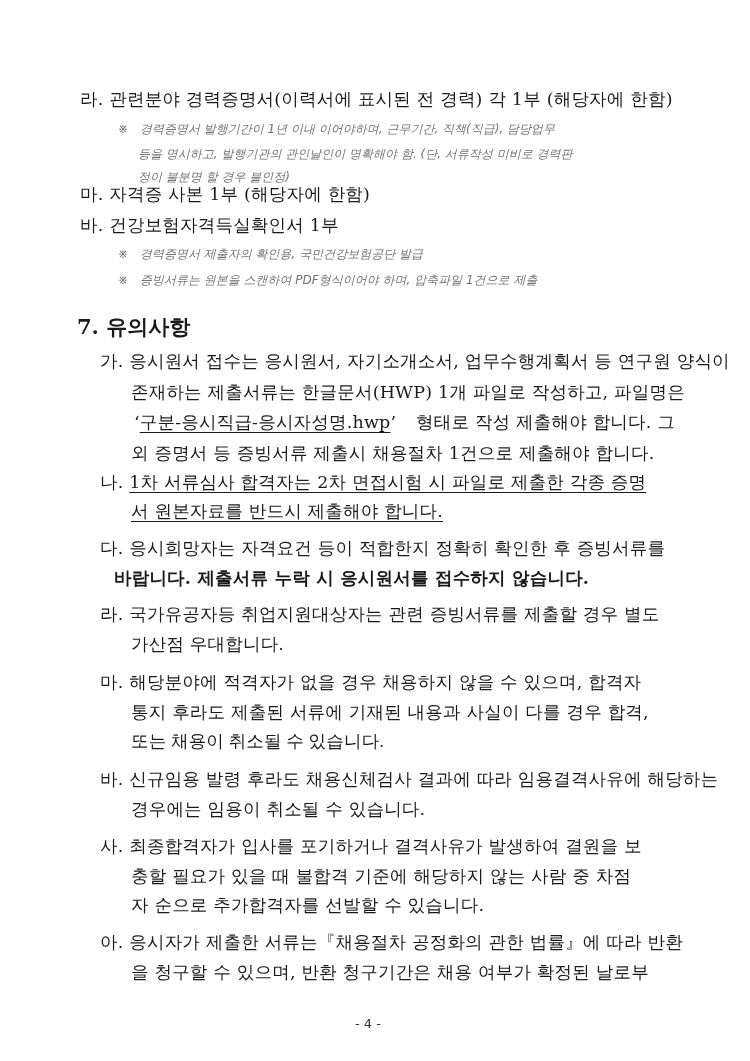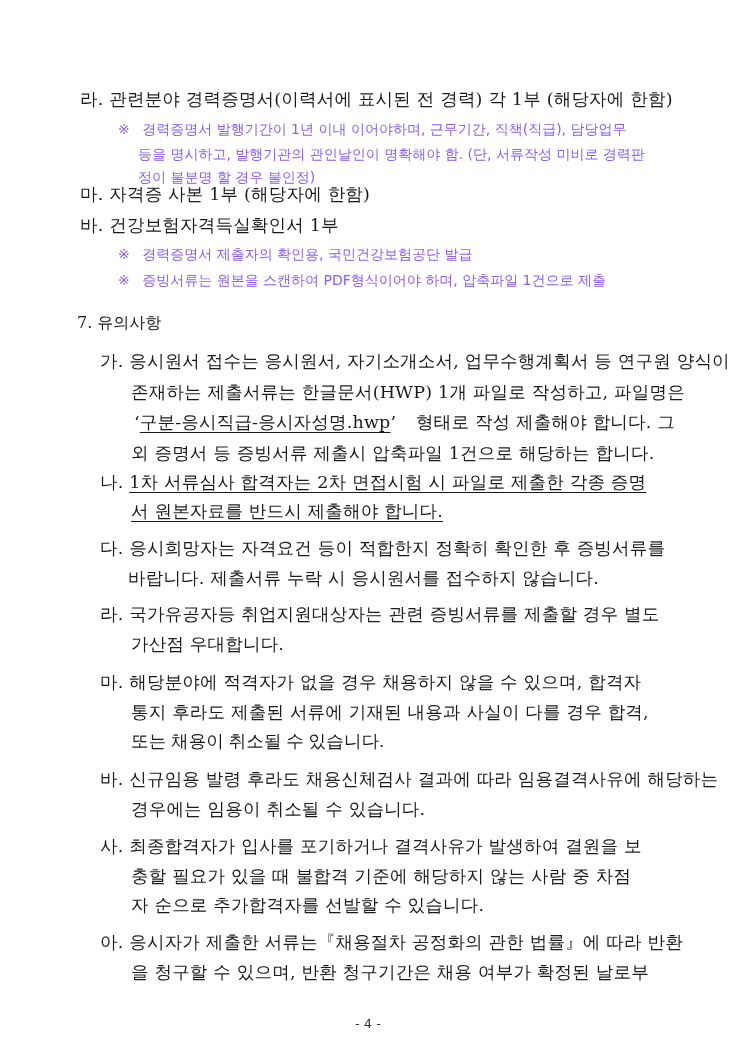--- a/index.html
+++ b/index.html
@@ -4,22 +4,22 @@
   <style>
     html, body { margin: 0; padding: 0; background: #ffffff; }
     body {
       width: 750px; height: 1061px; position: relative; overflow: hidden;
       font-family: "DejaVu Serif", "Liberation Serif", serif;
       color: #1a1a1a;
     }
     .page { position: absolute; left: 0; top: 0; width: 750px; height: 766px; }
     .line { position: absolute; white-space: nowrap; }
     .main { font-size: 17.5px; letter-spacing: 0.2px; }
-    .note { font-family: "DejaVu Sans", "Liberation Sans", sans-serif; font-size: 14px; color: #8b5cf6; }
-    .head { font-size: 16px; font-weight: normal; }
+    .note { font-family: "DejaVu Sans", "Liberation Sans", sans-serif; font-size: 12px; color: #737373; font-style: italic; }
+    .head { font-size: 21px; font-weight: bold; }
     .marker { display: inline-block; }
     .u { text-decoration: underline; text-underline-offset: 4px; }
     .footer { font-family: "DejaVu Sans", "Liberation Sans", sans-serif; font-size: 13px; color: #333; }
   </style>
 </head>
 <body>
 
 <div class="page">
 
   <div class="line main" style="left:80px; top:87px;">
@@ -65,36 +65,36 @@
     <span>응시원서 접수는 응시원서, 자기소개소서, 업무수행계획서 등 연구원 양식이</span>
   </div>
   <div class="line main" style="left:131px; top:380px;">
     <span>존재하는 제출서류는 한글문서(HWP) 1개 파일로 작성하고, 파일명은</span>
   </div>
   <div class="line main" style="left:134px; top:410px;">
     <span>‘</span><span class="u">구분-응시직급-응시자성명.hwp</span><span>’</span>
     <span style="margin-left:14px;">형태로 작성 제출해야 합니다. 그</span>
   </div>
   <div class="line main" style="left:131px; top:441px;">
-    <span>외 증명서 등 증빙서류 제출시 압축파일 1건으로 해당하는 합니다.</span>
+    <span>외 증명서 등 증빙서류 제출시 채용절차 1건으로 제출해야 합니다.</span>
   </div>
 
   <div class="line main" style="left:100px; top:470px;">
     <span class="marker">나.</span>
     <span class="u">1차 서류심사 합격자는 2차 면접시험 시 파일로 제출한 각종 증명</span>
   </div>
   <div class="line main" style="left:131px; top:499px;">
     <span class="u">서 원본자료를 반드시 제출해야 합니다.</span>
   </div>
 
   <div class="line main" style="left:100px; top:536px;">
     <span class="marker">다.</span>
     <span>응시희망자는 자격요건 등이 적합한지 정확히 확인한 후 증빙서류를</span>
   </div>
-  <div class="line main" style="left:128px; top:566px;">
+  <div class="line main" style="left:114px; top:566px;font-weight:bold;">
     <span>바랍니다. 제출서류 누락 시 응시원서를 접수하지 않습니다.</span>
   </div>
 
   <div class="line main" style="left:100px; top:602px;">
     <span class="marker">라.</span>
     <span>국가유공자등 취업지원대상자는 관련 증빙서류를 제출할 경우 별도</span>
   </div>
   <div class="line main" style="left:100px; top:670px;">
     <span class="marker">마.</span>
     <span>해당분야에 적격자가 없을 경우 채용하지 않을 수 있으며, 합격자</span>

